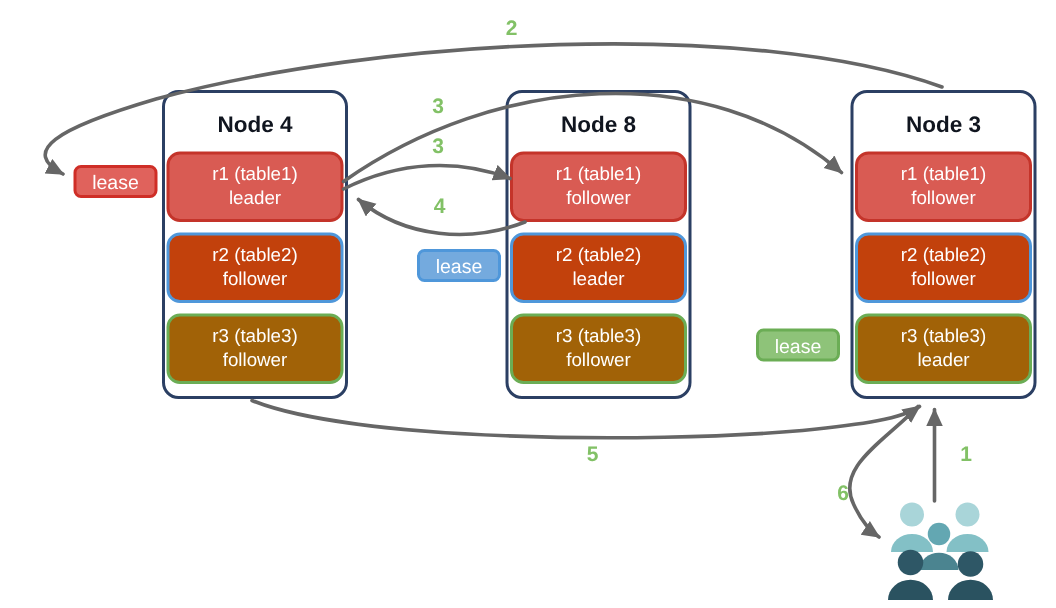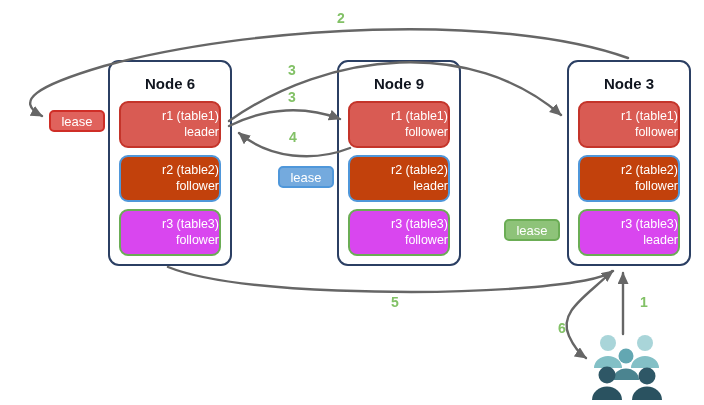--- a/index.html
+++ b/index.html
@@ -11,27 +11,27 @@
   .node{
     position:absolute;top:60px;width:124px;height:206px;background:#fff;
     border:2px solid #2b3f63;border-radius:11px;box-sizing:border-box;z-index:2;
   }
   #node1{left:108px}#node2{left:337px}#node3{left:567px}
   .node-title{
     text-align:center;font-weight:bold;font-size:15px;color:#10151f;
     margin-top:13px;margin-bottom:9px;
   }
   .replica{
-    width:102px;height:47px;margin:0 auto 7px;border-radius:9px;
-    display:flex;flex-direction:column;align-items:flex-end;justify-content:center;
+    width:118px;height:47px;margin:0 auto 7px;border-radius:9px;
+    display:flex;flex-direction:column;align-items:center;justify-content:center;
     color:#fff;font-size:12.5px;line-height:1.25;box-sizing:border-box;border:2px solid;
   }
   .replica.red{background:#d95b53;border-color:#c4342a}
   .replica.blue{background:#c2410c;border-color:#4f97da}
-  .replica.green{background:#d946ef;border-color:#6bad55}
+  .replica.green{background:#a16207;border-color:#6bad55}
   
   .lease{
     position:absolute;width:56px;height:22px;border-radius:5px;color:#fff;
     font-size:13px;display:flex;align-items:center;justify-content:center;
     border:2px solid;box-sizing:border-box;z-index:3;
   }
   #lease-red{left:49px;top:110px;background:#e0625c;border-color:#cf2e27}
   #lease-blue{left:278px;top:166px;background:#74aade;border-color:#4f97da}
   #lease-green{left:504px;top:219px;background:#8ec379;border-color:#6bad55}
   
@@ -47,37 +47,37 @@
   #step6{left:552px;top:320px}
   #step1{left:634px;top:294px}
   
   #arrows{position:absolute;left:0;top:0;z-index:4;pointer-events:none}
   #people{position:absolute;left:585px;top:334px;z-index:1}
 </style>
 </head>
 <body>
 
 <div class="node" id="node1">
-  <div class="node-title">Node 6</div>
+  <div class="node-title">Node 4</div>
   <div class="replica red">
     <span>r1 (table1)</span>
     <span>leader</span>
   </div>
   <div class="replica blue">
     <span>r2 (table2)</span>
     <span>follower</span>
   </div>
   <div class="replica green">
     <span>r3 (table3)</span>
     <span>follower</span>
   </div>
 </div>
 
 <div class="node" id="node2">
-  <div class="node-title">Node 9</div>
+  <div class="node-title">Node 8</div>
   <div class="replica red">
     <span>r1 (table1)</span>
     <span>follower</span>
   </div>
   <div class="replica blue">
     <span>r2 (table2)</span>
     <span>leader</span>
   </div>
   <div class="replica green">
     <span>r3 (table3)</span>

